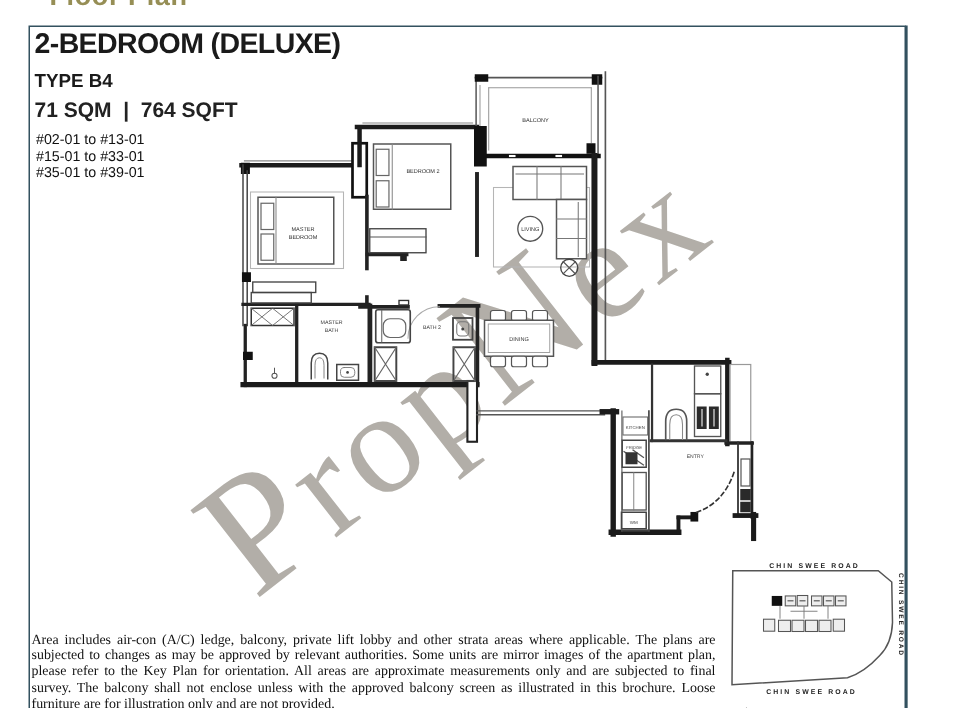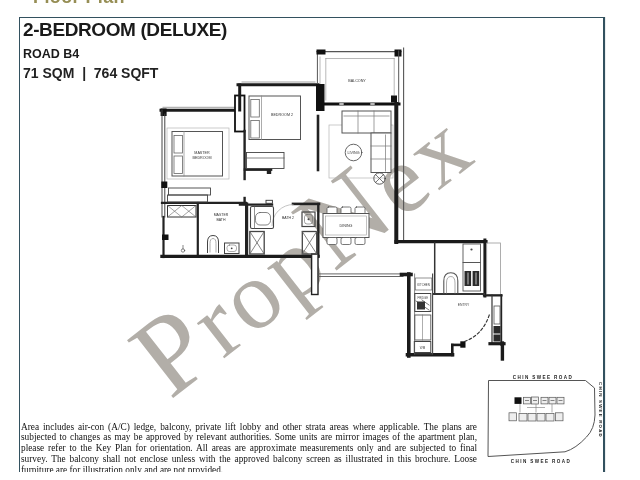--- a/index.html
+++ b/index.html
@@ -10,24 +10,25 @@
 </head>
 <body>
 <div id="page">
 
 <div class="abs" style="left:33px;top:-13px;font-size:18px;font-weight:bold;color:#968e55;letter-spacing:0.4px;">Floor Plan</div>
 
 <div class="abs" style="left:19px;top:17px;width:583px;height:470px;border:1.7px solid #33515f;"></div>
 
 <div class="abs" style="left:23px;top:18.5px;font-size:19px;font-weight:bold;color:#1a1a1a;letter-spacing:-0.4px;">2-BEDROOM (DELUXE)</div>
 
-<div class="abs" style="left:23px;top:47px;font-size:12.5px;font-weight:bold;color:#1a1a1a;">ROAD B4</div>
+<div class="abs" style="left:23px;top:47px;font-size:12.5px;font-weight:bold;color:#1a1a1a;">TYPE B4</div>
 
 <div class="abs" style="left:23px;top:65px;font-size:14px;font-weight:bold;color:#222;">71 SQM&nbsp; |&nbsp; 764 SQFT</div>
 
+<div class="abs" style="left:24px;top:87.5px;font-size:9.5px;color:#111;line-height:11px;">#02-01 to #13-01<br>#15-01 to #33-01<br>#35-01 to #39-01</div>
 
 <div class="abs" style="left:21px;top:421.5px;width:456px;font-family:'Liberation Serif',serif;font-size:9.3px;line-height:10.95px;text-align:justify;color:#111;">Area includes air-con (A/C) ledge, balcony, private lift lobby and other strata areas where applicable. The plans are subjected to changes as may be approved by relevant authorities. Some units are mirror images of the apartment plan, please refer to the Key Plan for orientation. All areas are approximate measurements only and are subjected to final survey. The balcony shall not enclose unless with the approved balcony screen as illustrated in this brochure. Loose furniture are for illustration only and are not provided.</div>
 <svg class="abs" style="left:0;top:0;" width="640" height="480" viewBox="0 0 640 480">
 
 <line x1="604.3" y1="17" x2="604.3" y2="480" stroke="#33515f" stroke-width="1.6"></line>
 
 <text x="325" y="279.5" transform="rotate(-38 325 279.5)" font-family="Liberation Serif, serif" font-size="113" letter-spacing="4" fill="#aaa69f" opacity="0.9" text-anchor="middle">P<tspan font-size="97">rop</tspan>N<tspan font-size="97">ex</tspan></text>
 <g stroke-linecap="square" fill="none">
 
 <g>

